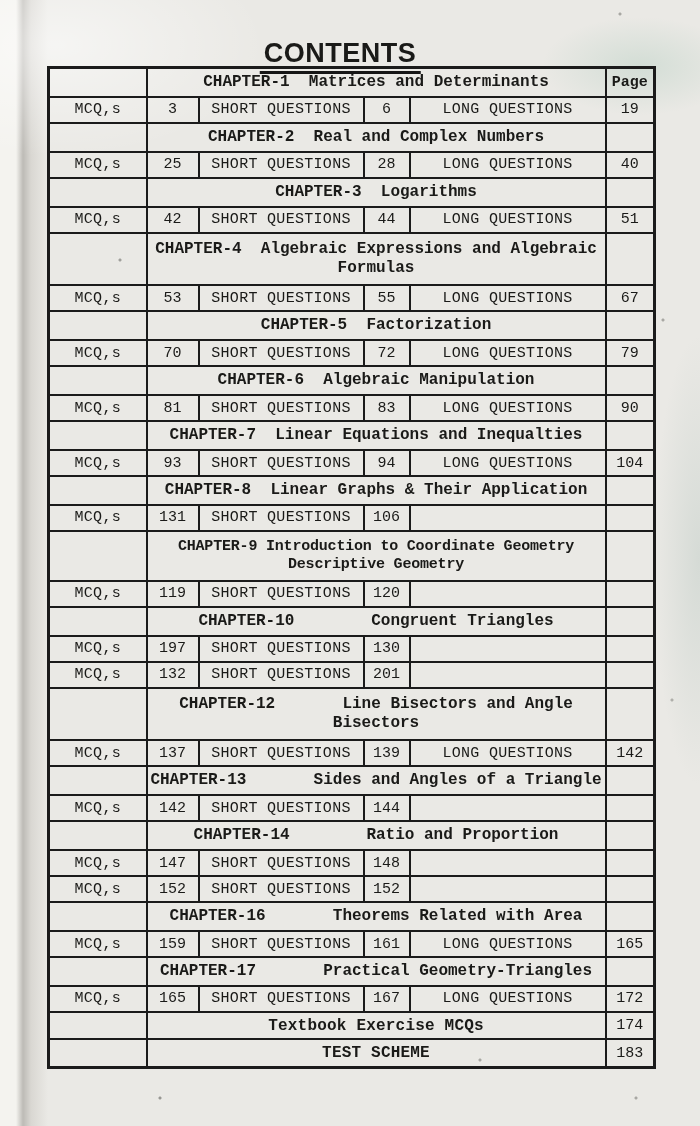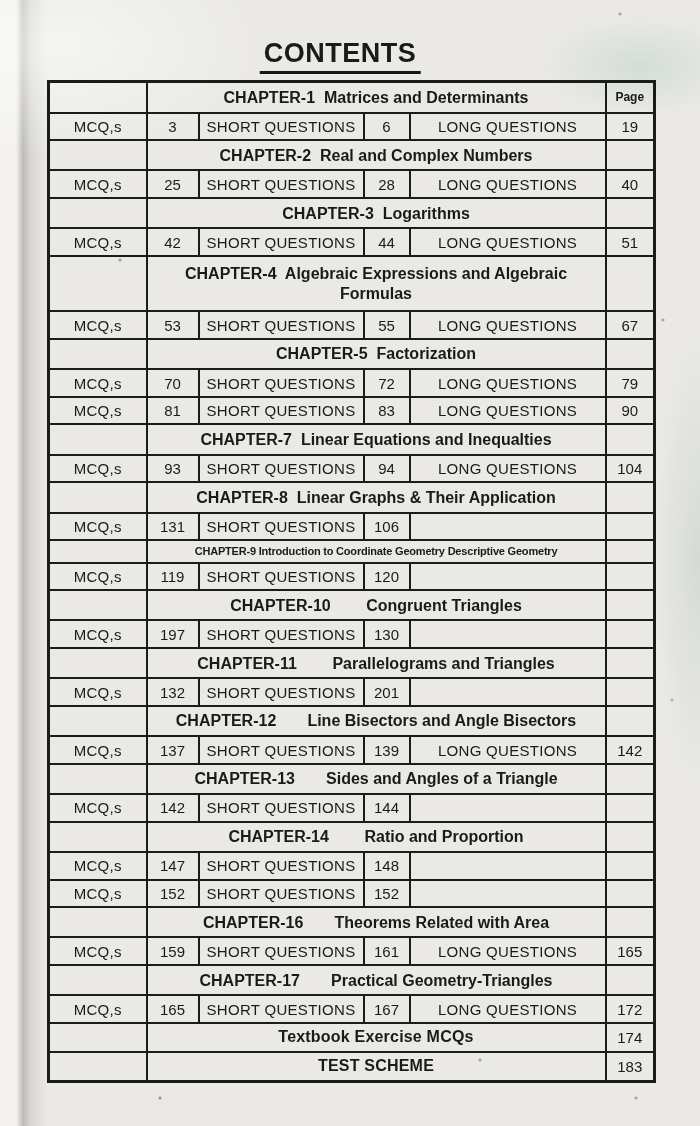--- a/index.html
+++ b/index.html
@@ -20,35 +20,36 @@
       radial-gradient(ellipse 60px 300px at 699px 560px, rgba(165,185,178,.30), transparent 75%),
       radial-gradient(ellipse 300px 160px at 8% 4%, rgba(255,255,255,.55), transparent 70%),
       linear-gradient(90deg, #f4f3ef 0px, #f4f3ef 16px, #bdbbb6 23px, #d9d7d2 31px, rgba(235,234,230,0) 48px);
   }
   .title{
     position:absolute;left:340px;top:38px;transform:translateX(-50%);
     font-size:27px;font-weight:700;letter-spacing:.5px;
     border-bottom:3.5px solid #161616;padding:0 4px 2px 4px;
   }
   table.toc{
-    position:absolute;left:47px;top:80px;width:606px;height:1003px;
+    position:absolute;left:47px;top:66px;width:606px;height:1003px;
     border-collapse:collapse;table-layout:fixed;
     border:3px solid #1b1b1b;
+    font-family:Liberation Mono, monospace;
   }
   table.toc td{
     border:2px solid #1b1b1b;
     text-align:center;vertical-align:middle;
     padding:1px 2px;overflow:hidden;
   }
   .ch-title{font-weight:700;font-size:16px;white-space:pre-wrap;line-height:1.2;}
-  .ch-title.small{font-size:11px;letter-spacing:-.2px;}
+  .ch-title.small{font-size:15px;letter-spacing:-.2px;}
   .lbl{font-size:15px;letter-spacing:.3px;}
   .num{font-size:15px;}
   .f-label{font-weight:700;font-size:16px;letter-spacing:.2px;}
-  .pagecol{font-weight:700;font-size:12px;}
+  .pagecol{font-weight:700;font-size:15px;}
 </style>
 </head>
 <body>
 
 <div class="title">CONTENTS</div>
 
 <table class="toc">
   <colgroup>
     <col style="width:98px">
       <col style="width:52px">
@@ -118,20 +119,25 @@
       </tr>
       <tr>
         <td class="lbl">MCQ,s</td>
         <td class="num">70</td>
         <td class="lbl">SHORT QUESTIONS</td>
         <td class="num">72</td>
         <td class="lbl">LONG QUESTIONS</td>
         <td class="num">79</td>
       </tr>
       <tr>
+        <td class="c-empty"></td>
+        <td class="ch-title" colspan="4">CHAPTER-6  Algebraic Manipulation</td>
+        <td class="c-empty"></td>
+      </tr>
+      <tr>
         <td class="lbl">MCQ,s</td>
         <td class="num">81</td>
         <td class="lbl">SHORT QUESTIONS</td>
         <td class="num">83</td>
         <td class="lbl">LONG QUESTIONS</td>
         <td class="num">90</td>
       </tr>
       <tr>
         <td class="c-empty"></td>
         <td class="ch-title" colspan="4">CHAPTER-7  Linear Equations and Inequalties</td>
@@ -176,25 +182,20 @@
         <td class="ch-title" colspan="4">CHAPTER-10        Congruent Triangles</td>
         <td class="c-empty"></td>
       </tr>
       <tr>
         <td class="lbl">MCQ,s</td>
         <td class="num">197</td>
         <td class="lbl">SHORT QUESTIONS</td>
         <td class="num">130</td>
         <td class="lbl"></td>
         <td class="num"></td>
-      </tr>
-      <tr>
-        <td class="c-empty"></td>
-        <td class="ch-title" colspan="4">CHAPTER-11        Parallelograms and Triangles</td>
-        <td class="c-empty"></td>
       </tr>
       <tr>
         <td class="lbl">MCQ,s</td>
         <td class="num">132</td>
         <td class="lbl">SHORT QUESTIONS</td>
         <td class="num">201</td>
         <td class="lbl"></td>
         <td class="num"></td>
       </tr>
       <tr>

